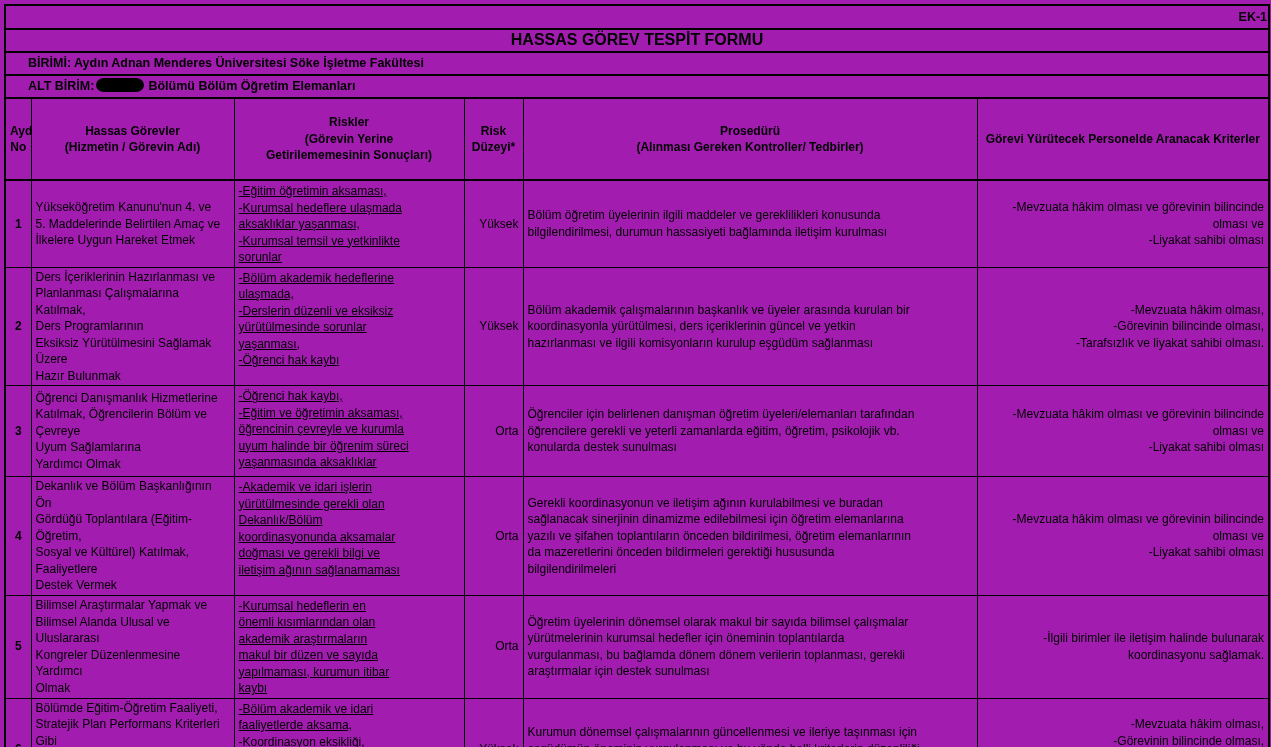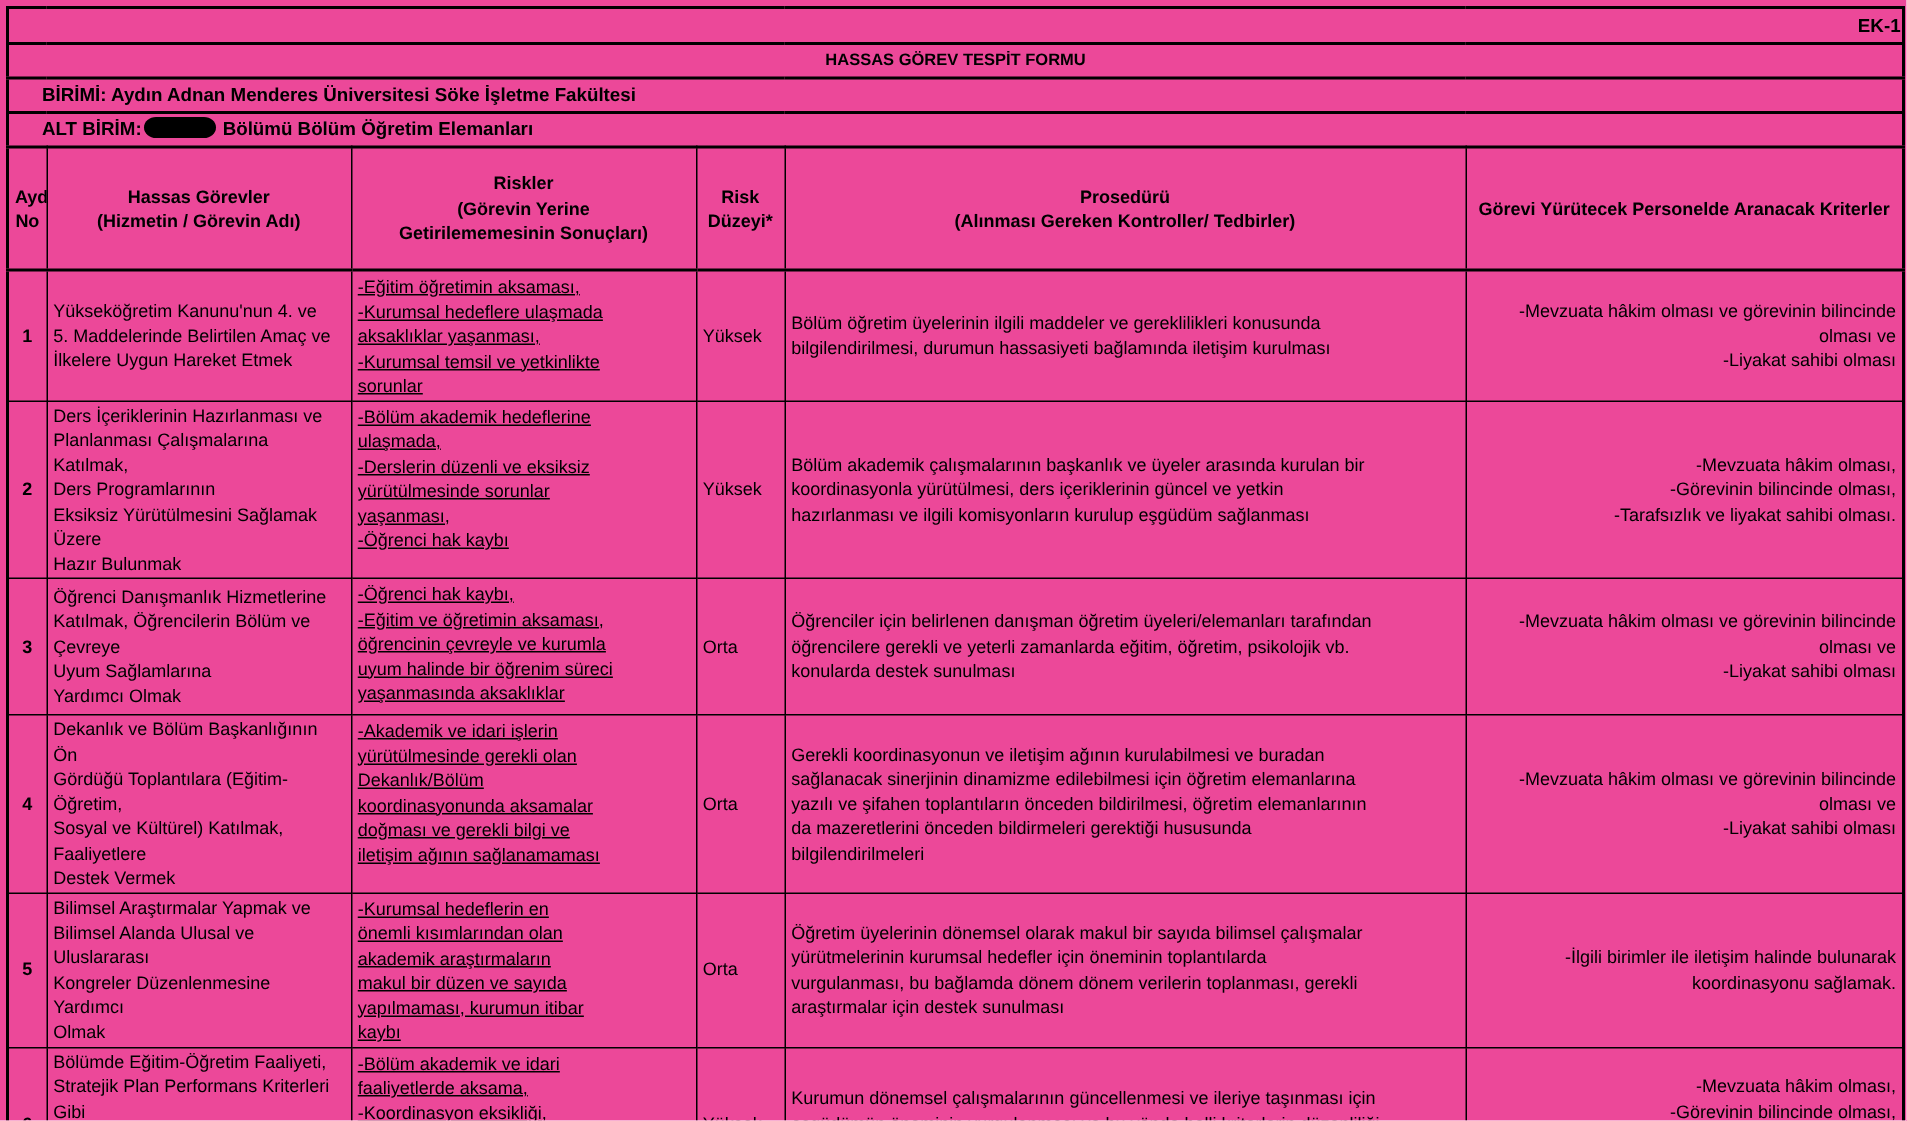--- a/index.html
+++ b/index.html
@@ -4,21 +4,21 @@
 <style>
   html, body {
     margin: 0;
     padding: 0;
     background: #ffffff;
   }
   .page {
     position: relative;
     width: 1271px;
     height: 747px;
-    background: #ec4899;
+    background: #a21caf;
     font-family: "Liberation Sans", sans-serif;
     color: #000000;
     overflow: hidden;
   }
   table.form {
     position: absolute;
     left: 4px;
     top: 4px;
     width: 1264px;
     border-collapse: collapse;
@@ -43,21 +43,21 @@
     text-align: right;
     font-weight: bold;
     font-size: 12.5px;
     border-bottom-width: 2px;
     padding-right: 1px;
   }
   tr.title-row td {
     height: 19px;
     text-align: center;
     font-weight: bold;
-    font-size: 11px;
+    font-size: 16px;
     border-bottom-width: 2px;
   }
   tr.unit-row td {
     height: 19px;
     text-align: left;
     font-weight: bold;
     font-size: 12.5px;
     border-bottom-width: 2px;
     padding-left: 22px;
   }
@@ -88,21 +88,21 @@
     text-align: left;
     vertical-align: middle;
   }
   td.c-risk {
     text-align: left;
     vertical-align: top;
     padding-top: 2px;
     text-decoration: underline;
   }
   td.c-duzey {
-    text-align: left;
+    text-align: right;
     vertical-align: middle;
     margin-top: 36px;
   }
   td.c-prosedur {
     text-align: left;
     vertical-align: middle;
   }
   td.c-kriter {
     text-align: right;
     vertical-align: middle;

